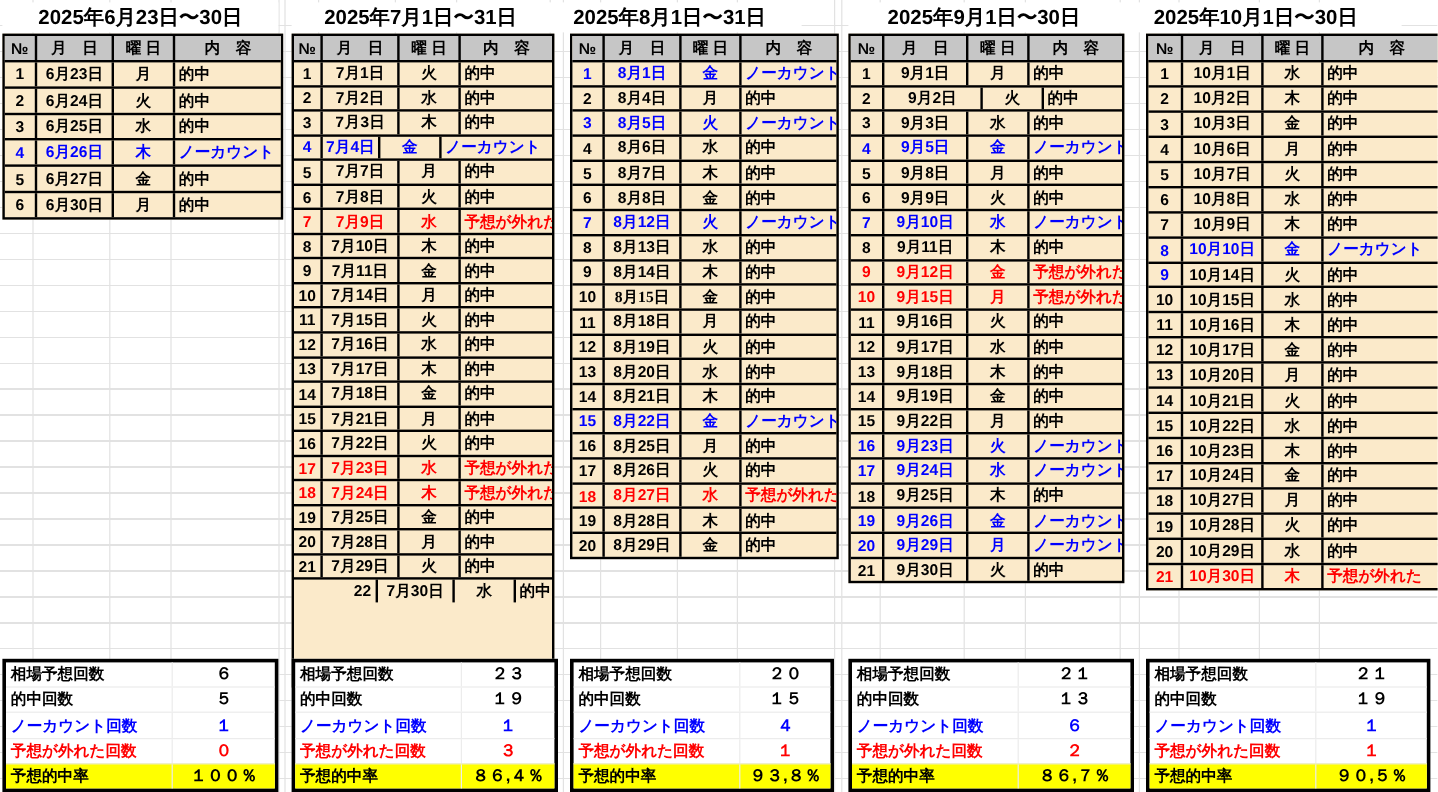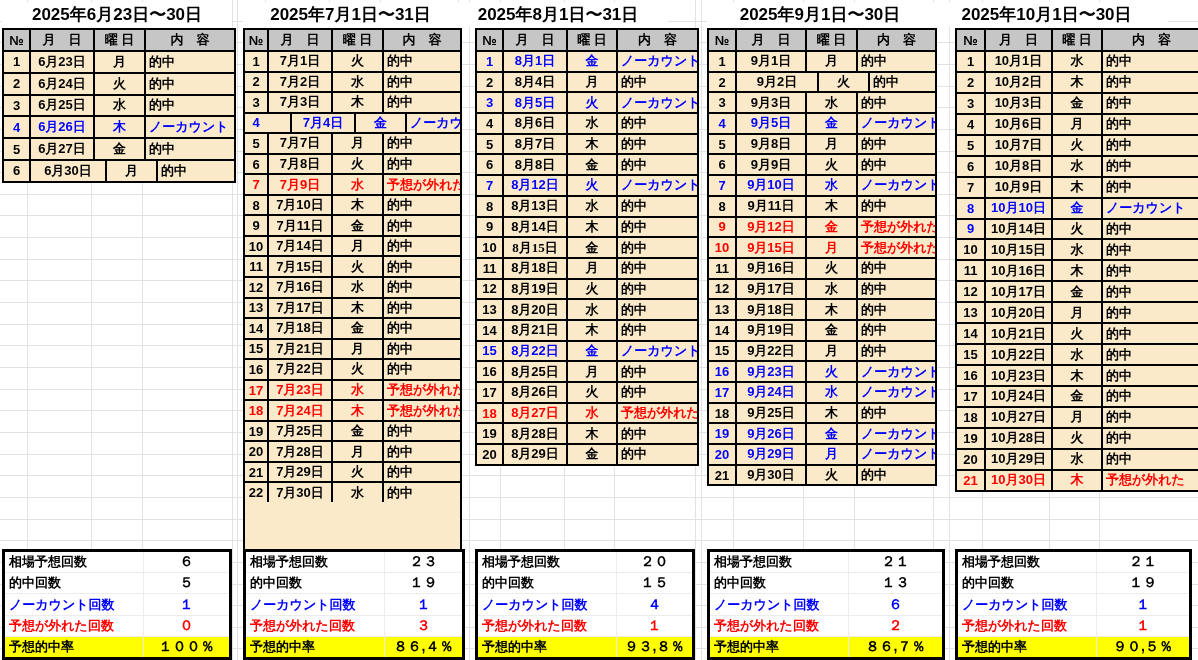--- a/index.html
+++ b/index.html
@@ -101,21 +101,21 @@
         <div class="tcell content" style="flex: 1 1 0%;">ノーカウント</div>
       </div>
       <div class="trow st-hit" style="height: 19.8px;">
         <div class="tcell" style="width: 25px;">5</div>
         <div class="tcell" style="width: 64px;">6月27日</div>
         <div class="tcell" style="width: 51px;">金</div>
         <div class="tcell content" style="flex: 1 1 0%;">的中</div>
       </div>
       <div class="trow st-hit" style="height: 19.8px;">
         <div class="tcell" style="width: 25px;">6</div>
-        <div class="tcell" style="width: 76px; text-align: right;">6月30日</div>
+        <div class="tcell" style="width: 64px; text-align: right;">6月30日</div>
         <div class="tcell" style="width: 51px;">月</div>
         <div class="tcell content" style="flex: 1 1 0%;">的中</div>
       </div>
     </div>
     <div class="sumtable" style="left: 2px; width: 230px;">
       <div class="srow c-black">
         <div class="slabel">相場予想回数</div>
         <div class="svalue">６</div>
       </div>
       <div class="srow c-black">
@@ -150,27 +150,27 @@
         <div class="tcell content" style="flex: 1 1 0%;">的中</div>
       </div>
       <div class="trow st-hit" style="height: 18.55px;">
         <div class="tcell" style="width: 22px;">2</div>
         <div class="tcell" style="width: 64px;">7月2日</div>
         <div class="tcell" style="width: 51px;">水</div>
         <div class="tcell content" style="flex: 1 1 0%;">的中</div>
       </div>
       <div class="trow st-hit" style="height: 18.55px;">
         <div class="tcell" style="width: 22px;">3</div>
-        <div class="tcell" style="width: 64px;">7月3日</div>
+        <div class="tcell" style="width: 64px; font-family: Liberation Mono, monospace;">7月3日</div>
         <div class="tcell" style="width: 51px;">木</div>
         <div class="tcell content" style="flex: 1 1 0%;">的中</div>
       </div>
       <div class="trow st-nocount" style="height: 18.55px;">
         <div class="tcell" style="width: 22px;">4</div>
-        <div class="tcell" style="width: 64px; margin-left: 23px;">7月4日</div>
+        <div class="tcell" style="width: 48px;">7月4日</div>
         <div class="tcell" style="width: 51px;">金</div>
         <div class="tcell content" style="flex: 1 1 0%;">ノーカウント</div>
       </div>
       <div class="trow st-hit" style="height: 18.55px;">
         <div class="tcell" style="width: 22px;">5</div>
         <div class="tcell" style="width: 64px;">7月7日</div>
         <div class="tcell" style="width: 51px;">月</div>
         <div class="tcell content" style="flex: 1 1 0%;">的中</div>
       </div>
       <div class="trow st-hit" style="height: 18.55px;">
@@ -262,21 +262,21 @@
         <div class="tcell" style="width: 64px;">7月28日</div>
         <div class="tcell" style="width: 51px;">月</div>
         <div class="tcell content" style="flex: 1 1 0%;">的中</div>
       </div>
       <div class="trow st-hit" style="height: 18.55px;">
         <div class="tcell" style="width: 22px;">21</div>
         <div class="tcell" style="width: 64px;">7月29日</div>
         <div class="tcell" style="width: 51px;">火</div>
         <div class="tcell content" style="flex: 1 1 0%;">的中</div>
       </div>
-      <div class="trow st-hit" style="height: 18.55px;">
+      <div class="trow st-hit" style="height: 18.55px; padding-left: 46px;">
         <div class="tcell" style="width: 22px;">22</div>
         <div class="tcell" style="width: 64px;">7月30日</div>
         <div class="tcell" style="width: 51px;">水</div>
         <div class="tcell content" style="flex: 1 1 0%;">的中</div>
       </div>
       <div class="trow st-hit" style="height: 18.55px; margin-top: 48px;">
         <div class="tcell" style="width: 22px;">23</div>
         <div class="tcell" style="width: 64px;">7月31日</div>
         <div class="tcell" style="width: 51px;">木</div>
         <div class="tcell content" style="flex: 1 1 0%;">的中</div>

